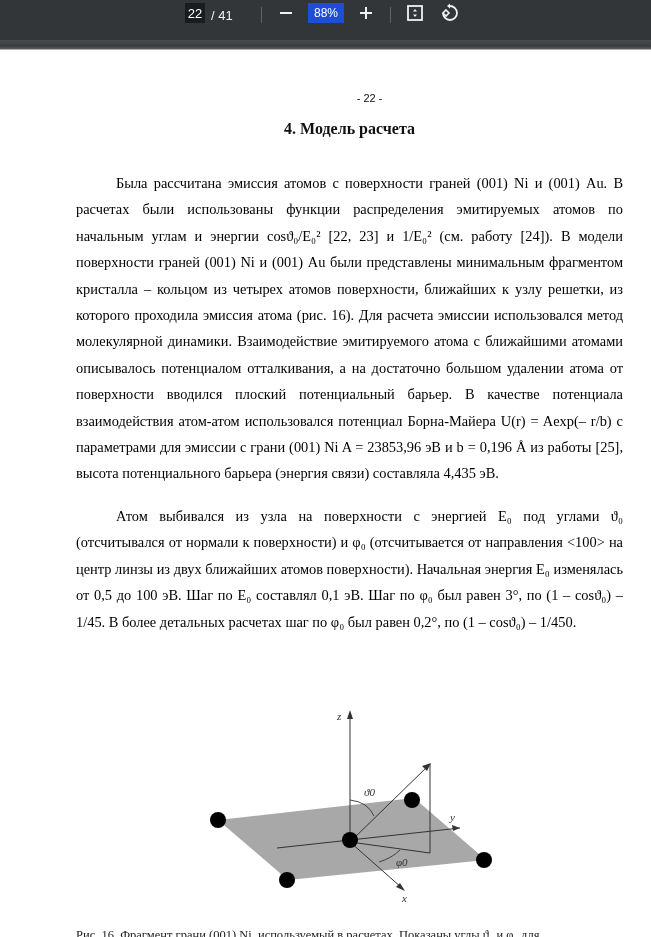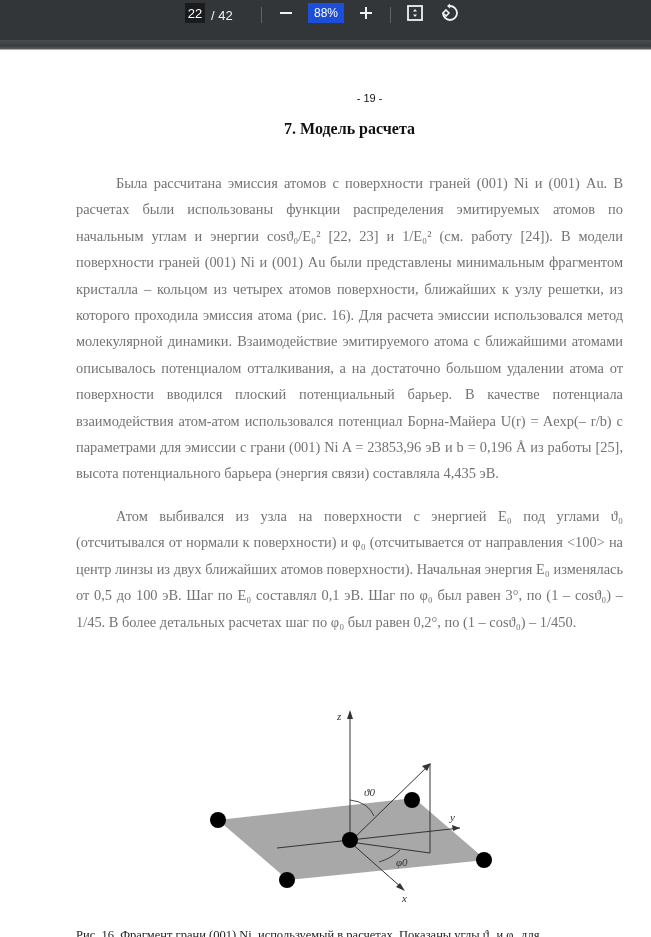--- a/index.html
+++ b/index.html
@@ -38,37 +38,37 @@
     font-family: "Liberation Sans", sans-serif; font-size: 11px; color: #111;
     padding-left: 88px; box-sizing: border-box; text-align: center;
   }
   .page-num span { display: inline-block; }
   .heading {
     position: absolute; top: 120px; left: 0; width: 651px; text-align: center;
     font-size: 16px; font-weight: bold; color: #111; padding-left: 48px; box-sizing: border-box;
   }
   .body-text {
     position: absolute; left: 76px; top: 170px; width: 547px;
-    font-size: 14.4px; line-height: 26.4px; color: #737373; text-align: justify;
+    font-size: 14.4px; line-height: 26.4px; color: #000000; text-align: justify;
   }
   .body-text p { margin: 0; text-indent: 40px; }
   .body-text p + p { margin-top: 16px; }
   .figure { position: absolute; left: 190px; top: 690px; width: 320px; height: 230px; }
   .caption {
     position: absolute; left: 76px; top: 928px; width: 560px;
     font-size: 12.5px; color: #222; white-space: nowrap; overflow: hidden;
   }
 </style>
 </head>
 <body>
 
 <div class="toolbar">
   <div class="tb-center">
     <div class="page-input">22</div>
-    <div class="page-total">/ 42</div>
+    <div class="page-total">/ 41</div>
     <div class="sep"></div>
     <div class="tb-btn">
       <svg width="14" height="14" viewBox="0 0 14 14">
           <rect x="1" y="6" width="12" height="2" fill="#f1f1f1"></rect>
         </svg>
     </div>
     <div class="zoom-input">88%</div>
     <div class="tb-btn">
       <svg width="14" height="14" viewBox="0 0 14 14">
           <rect x="1" y="6" width="12" height="2" fill="#f1f1f1"></rect>
@@ -86,22 +86,22 @@
       <svg width="20" height="20" viewBox="0 0 20 20">
           <path d="M11 3 A7 7 0 1 1 4 10" fill="none" stroke="#f1f1f1" stroke-width="1.8"></path>
           <path d="M11 0.5 L11 5.5 L8 3 Z" fill="#f1f1f1"></path>
           <path d="M7 7 L10 10 L7 13 L4 10 Z" fill="none" stroke="#f1f1f1" stroke-width="1.6"></path>
         </svg>
     </div>
   </div>
 </div>
 <div class="toolbar-shadow"></div>
 
-<div class="page-num"><span>- 19 -</span></div>
-<div class="heading">7. Модель расчета</div>
+<div class="page-num"><span>- 22 -</span></div>
+<div class="heading">4. Модель расчета</div>
 
 <div class="body-text">
   <p>Была рассчитана эмиссия атомов с поверхности граней (001) Ni и (001) Au. В расчетах были использованы функции распределения эмитируемых атомов по начальным углам и энергии cosϑ₀/E₀² [22, 23] и 1/E₀² (см. работу [24]). В модели поверхности граней (001) Ni и (001) Au были представлены минимальным фрагментом кристалла – кольцом из четырех атомов поверхности, ближайших к узлу решетки, из которого проходила эмиссия атома (рис. 16). Для расчета эмиссии использовался метод молекулярной динамики. Взаимодействие эмитируемого атома с ближайшими атомами описывалось потенциалом отталкивания, а на достаточно большом удалении атома от поверхности вводился плоский потенциальный барьер. В качестве потенциала взаимодействия атом-атом использовался потенциал Борна-Майера U(r) = Aexp(– r/b) с параметрами для эмиссии с грани (001) Ni A = 23853,96 эВ и b = 0,196 Å из работы [25], высота потенциального барьера (энергия связи) составляла 4,435 эВ.</p>
   <p>Атом выбивался из узла на поверхности с энергией E₀ под углами ϑ₀ (отсчитывался от нормали к поверхности) и φ₀ (отсчитывается от направления &lt;100&gt; на центр линзы из двух ближайших атомов поверхности). Начальная энергия E₀ изменялась от 0,5 до 100 эВ. Шаг по E₀ составлял 0,1 эВ. Шаг по φ₀ был равен 3°, по (1 – cosϑ₀) – 1/45. В более детальных расчетах шаг по φ₀ был равен 0,2°, по (1 – cosϑ₀) – 1/450.</p>
 </div>
 
 <div class="figure">
   <svg width="320" height="230" viewBox="0 0 320 230">
     <polygon points="28,130 224,108 296,170 98,190" fill="#a8a8a8"></polygon>
     <line x1="87" y1="158" x2="270" y2="138" stroke="#333" stroke-width="1"></line>

